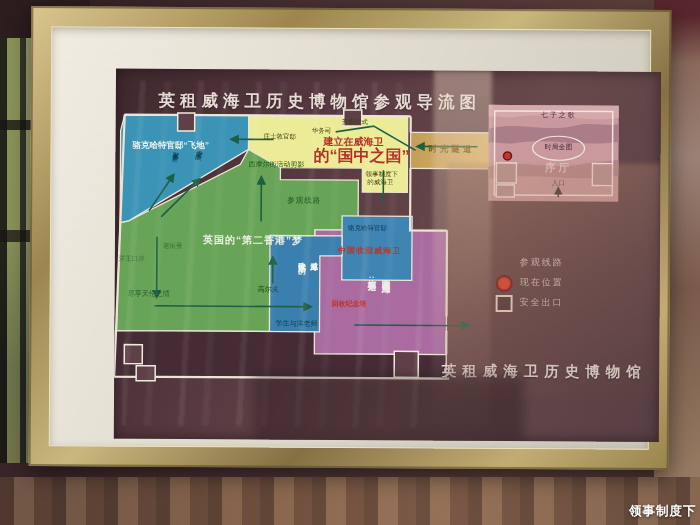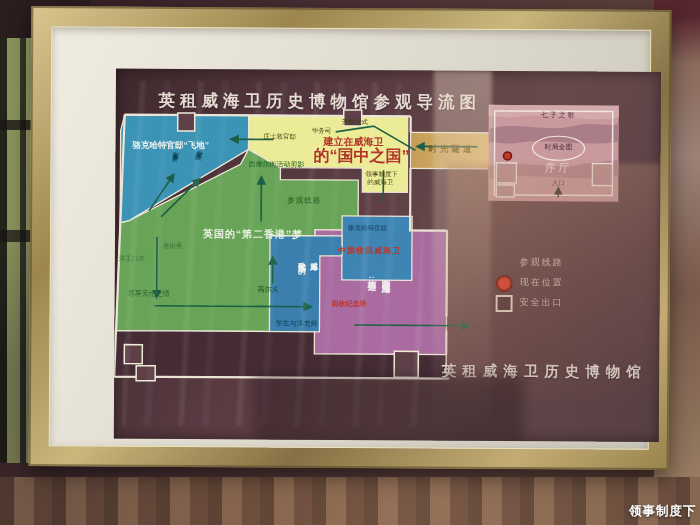--- a/index.html
+++ b/index.html
@@ -137,21 +137,21 @@
         <div class="lbl" style="left:148px;top:63px;font-size:6.5px;color:#3f3f12;">庄士敦官邸</div>
         <div class="lbl" style="left:196px;top:57px;font-size:6.5px;color:#3f3f12;">华务司</div>
         <div class="lbl" style="left:226px;top:48px;font-size:6.5px;color:#3f3f12;">升旗仪式</div>
         <div class="lbl" style="left:208px;top:66px;font-size:10px;font-weight:bold;color:#b23227;">建立在威海卫</div>
         <div class="lbl" style="left:198px;top:77px;font-size:16px;font-weight:bold;color:#b23227;">的“国中之国”</div>
         <div class="lbl" style="left:250px;top:100px;font-size:6.5px;color:#3f3f12;">领事制度下</div>
         <div class="lbl" style="left:252px;top:108px;font-size:6.5px;color:#3f3f12;">的威海卫</div>
 
         <div class="lbl" style="left:133px;top:91px;font-size:7px;color:#1c5a1e;">西摩尔街活动剪影</div>
         <div class="lbl" style="left:172px;top:127px;font-size:7.5px;color:#1c5a1e;letter-spacing:1px;">参观线路</div>
-        <div class="lbl" style="left:88px;top:159px;font-size:10px;font-weight:bold;color:#eaf2e2;letter-spacing:1px;">英国的“第二香港”梦</div>
+        <div class="lbl" style="left:88px;top:165px;font-size:10px;font-weight:bold;color:#eaf2e2;letter-spacing:1px;">英国的“第二香港”梦</div>
         <div class="lbl" style="left:48px;top:173px;font-size:6.5px;color:rgba(25,70,30,.6);">老街景</div>
         <div class="lbl" style="left:4px;top:186px;font-size:6.5px;color:rgba(25,70,30,.6);">洋王口岸</div>
         <div class="lbl" style="left:13px;top:221px;font-size:7px;color:rgba(20,65,28,.75);">尽享天伦之情</div>
         <div class="lbl" style="left:143px;top:216px;font-size:7px;color:#154a18;">高尔夫</div>
 
         <div class="lbl" style="left:233px;top:154px;font-size:6.5px;color:#0d3550;">骆克哈特官邸</div>
         <div class="lbl" style="left:223px;top:176px;font-size:8px;font-weight:bold;color:#bf3326;letter-spacing:1px;">中国收回威海卫</div>
         <div class="lbl v" style="left:182px;top:186px;font-size:7.5px;font-weight:bold;color:#eef2ee;">欧风东渐下的</div>
         <div class="lbl v" style="left:194px;top:186px;font-size:7.5px;font-weight:bold;color:#eef2ee;">威海卫</div>
         <div class="lbl" style="left:161px;top:250px;font-size:7px;color:#0d3b52;">学生与洋老师</div>

